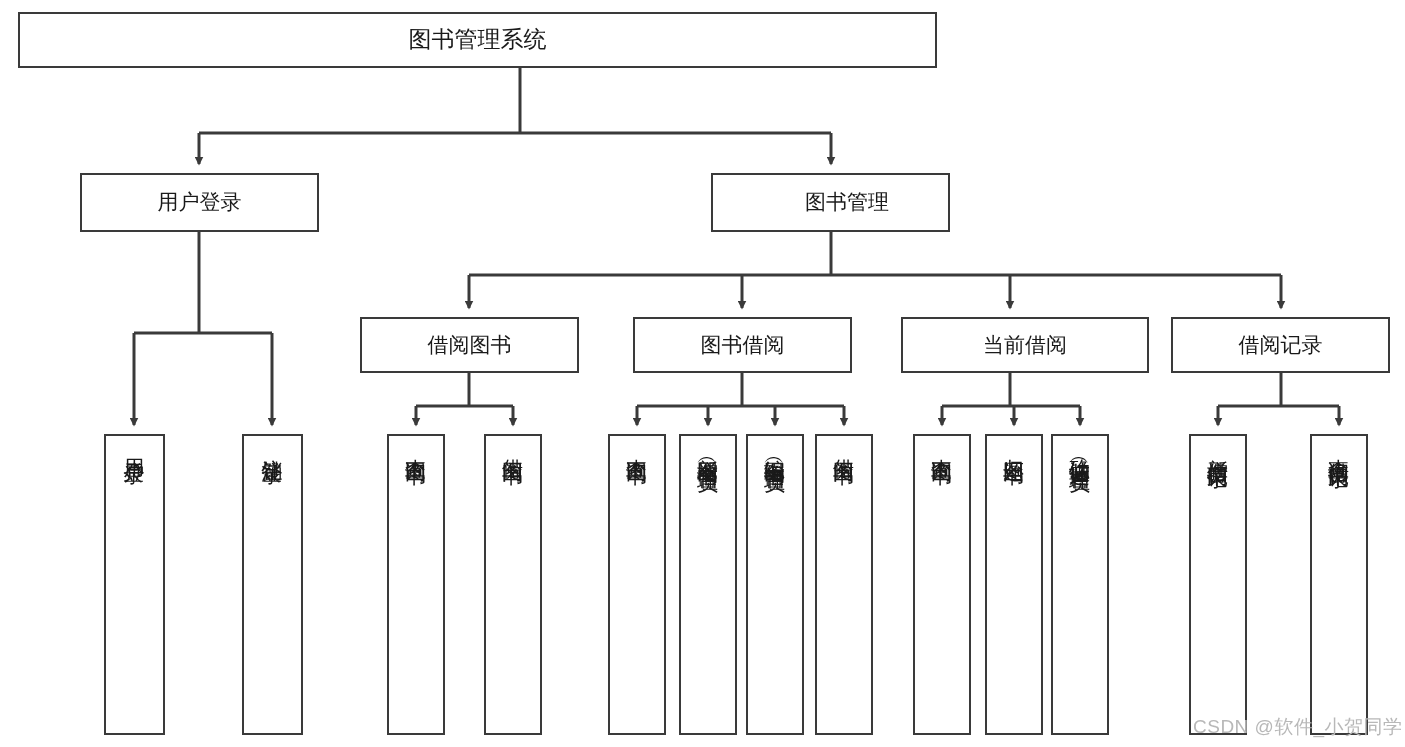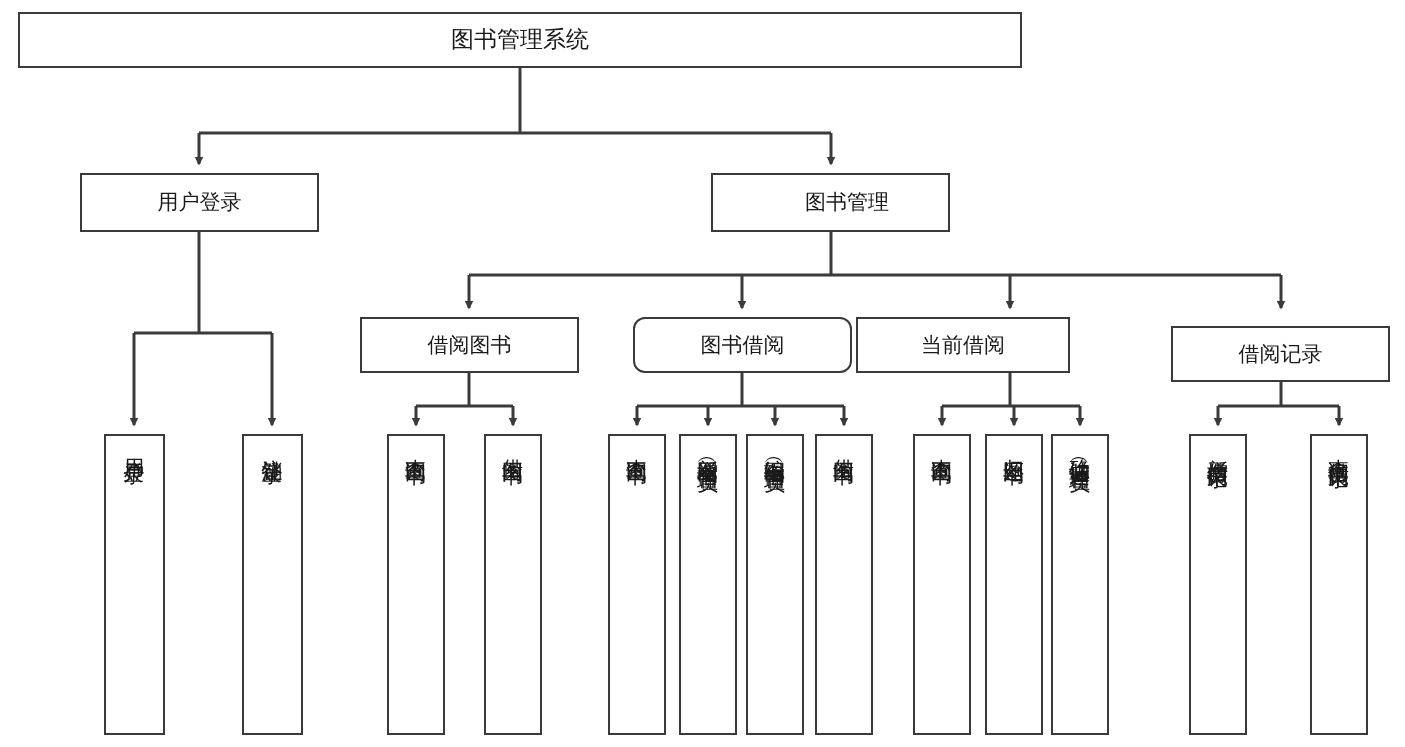--- a/index.html
+++ b/index.html
@@ -123,39 +123,39 @@
       <path d="M1080,406 L1080,425" marker-end="url(#arrowhead)"></path>
 
       <path d="M1281,373 L1281,406"></path>
       <path d="M1218,406 L1339,406"></path>
       <path d="M1218,406 L1218,425" marker-end="url(#arrowhead)"></path>
       <path d="M1339,406 L1339,425" marker-end="url(#arrowhead)"></path>
     </g>
   </svg>
 
   <div id="node-layer">
-      <div class="node level-root" style="left: 18px; top: 12px; width: 1004px; height: 56px;">
+      <div class="node level-root" style="left: 18px; top: 12px; width: 919px; height: 56px;">
         <span class="label">图书管理系统</span>
       </div>
       <div class="node level-1" style="left: 80px; top: 173px; width: 239px; height: 59px;">
         <span class="label">用户登录</span>
       </div>
       <div class="node level-1" style="left: 711px; top: 173px; width: 239px; height: 59px; padding-left: 33px;">
         <span class="label">图书管理</span>
       </div>
       <div class="node level-2" style="left: 360px; top: 317px; width: 219px; height: 56px;">
         <span class="label">借阅图书</span>
       </div>
-      <div class="node level-2" style="left: 633px; top: 317px; width: 219px; height: 56px; border-radius: 12px;">
+      <div class="node level-2" style="left: 633px; top: 317px; width: 219px; height: 56px;">
         <span class="label">图书借阅</span>
       </div>
-      <div class="node level-2" style="left: 856px; top: 317px; width: 214px; height: 56px; justify-content: center;">
+      <div class="node level-2" style="left: 901px; top: 317px; width: 248px; height: 56px; justify-content: center;">
         <span class="label">当前借阅</span>
       </div>
-      <div class="node level-2" style="left: 1171px; top: 326px; width: 219px; height: 56px;">
+      <div class="node level-2" style="left: 1171px; top: 317px; width: 219px; height: 56px;">
         <span class="label">借阅记录</span>
       </div>
       <div class="node level-3 leaf" style="left: 104px; top: 434px; width: 61px; height: 301px;">
         <span class="label">用户登录</span>
       </div>
       <div class="node level-3 leaf" style="left: 242px; top: 434px; width: 61px; height: 301px;">
         <span class="label">注销登录</span>
       </div>
       <div class="node level-3 leaf" style="left: 387px; top: 434px; width: 58px; height: 301px;">
         <span class="label">查询图书</span>
@@ -185,14 +185,15 @@
         <span class="label">确认归还（管理员）</span>
       </div>
       <div class="node level-3 leaf" style="left: 1189px; top: 434px; width: 58px; height: 301px;">
         <span class="label">新增借阅记录</span>
       </div>
       <div class="node level-3 leaf" style="left: 1310px; top: 434px; width: 58px; height: 301px;">
         <span class="label">查询借阅记录</span>
       </div>
     </div>
 
+  <div class="watermark" style="left: 1193px; top: 714px; color: rgb(184, 184, 184);">CSDN @软件_小贺同学</div>
 
 </div>
 
 </body></html>

